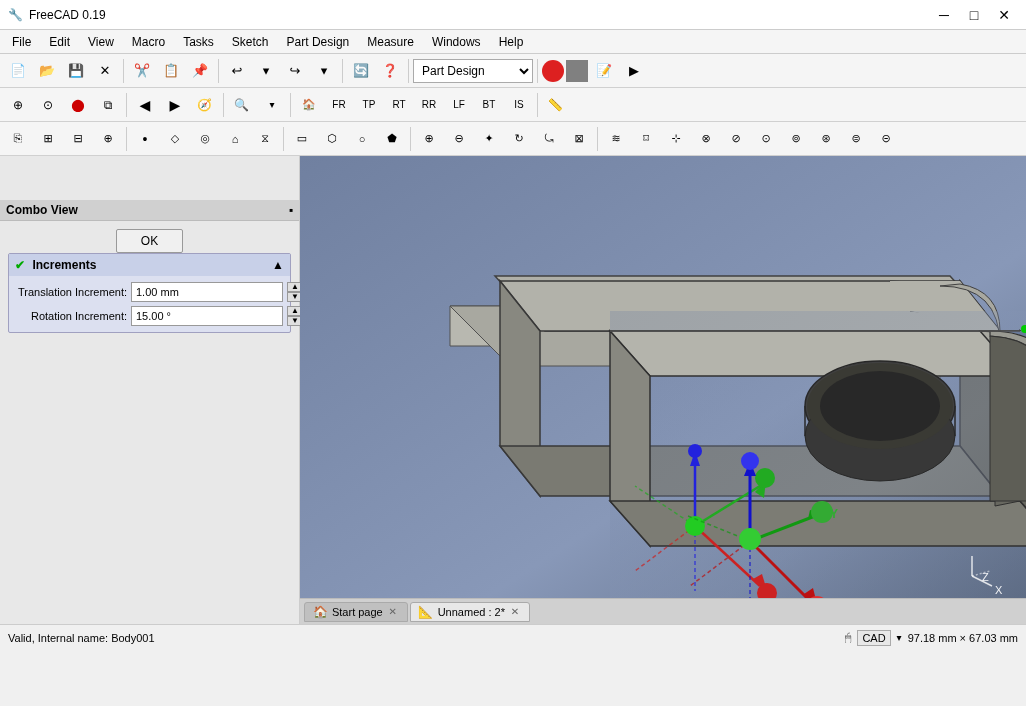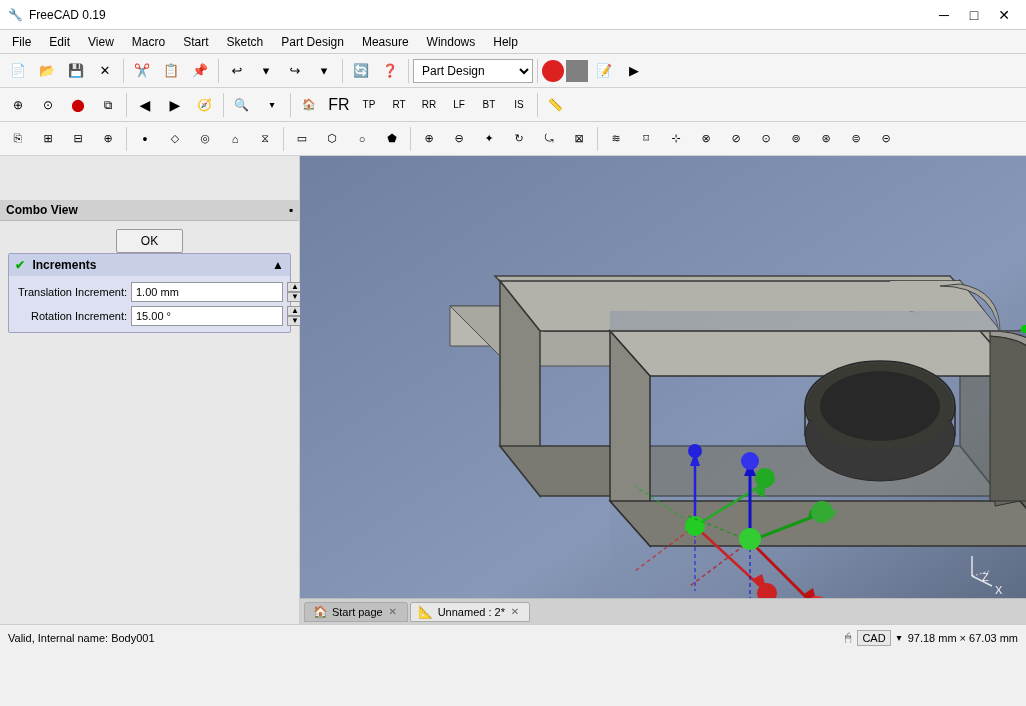--- a/index.html
+++ b/index.html
@@ -300,21 +300,21 @@
     <button class="title-btn">□</button>
     <button class="title-btn close">✕</button>
   </div>
 </div>
 
 <div id="menubar">
   <div class="menu-item">File</div>
   <div class="menu-item">Edit</div>
   <div class="menu-item">View</div>
   <div class="menu-item">Macro</div>
-  <div class="menu-item">Start</div>
+  <div class="menu-item">Tasks</div>
   <div class="menu-item">Sketch</div>
   <div class="menu-item">Part Design</div>
   <div class="menu-item">Measure</div>
   <div class="menu-item">Windows</div>
   <div class="menu-item">Help</div>
 </div>
 
 <div class="toolbar">
   <div class="toolbar-group">
     <button class="tb-btn">
@@ -407,21 +407,21 @@
       <span style="font-size:12px">🔍</span>
     </button>
   <button class="tb-btn">
       <span style="font-size:10px">▾</span>
     </button>
   <div class="tb-sep"></div>
   <button class="tb-btn">
       <span style="font-size:11px">🏠</span>
     </button>
   <button class="tb-btn">
-      <span style="font-size:16px">FR</span>
+      <span style="font-size:10px">FR</span>
     </button>
   <button class="tb-btn">
       <span style="font-size:10px">TP</span>
     </button>
   <button class="tb-btn">
       <span style="font-size:10px">RT</span>
     </button>
   <button class="tb-btn">
       <span style="font-size:10px">RR</span>
     </button>

